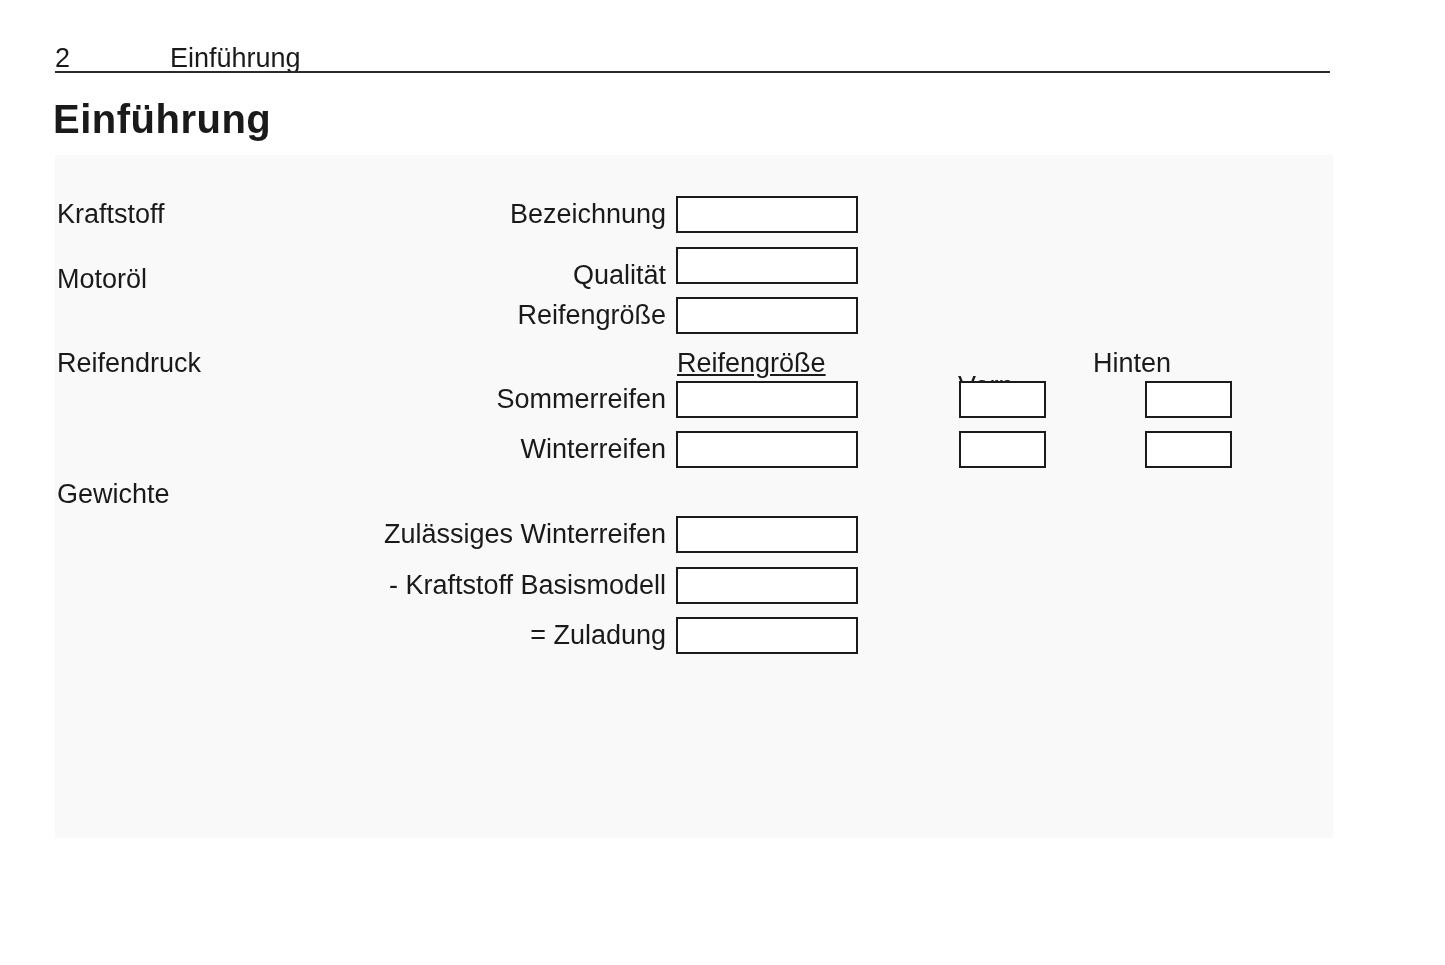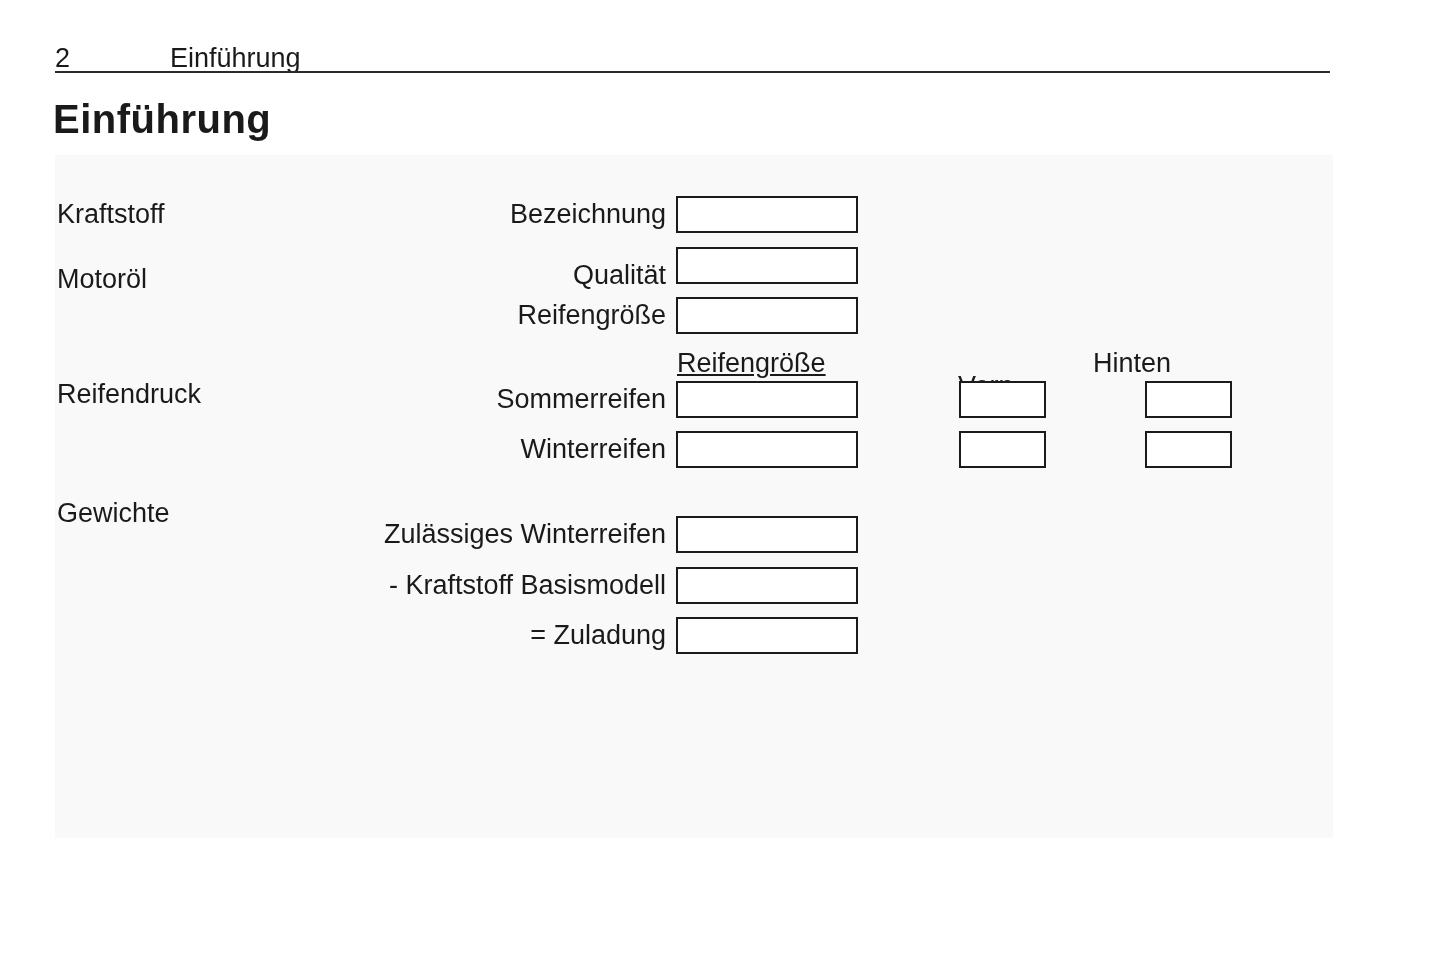--- a/index.html
+++ b/index.html
@@ -79,22 +79,22 @@
     font-size: 21px;
     line-height: 33px;
     padding: 0 6px;
     overflow: hidden;
   }
   .fbox.small { width: 87px; }
 
   
   .sec-kraftstoff  { left: 57px; top: 196px; }
   .sec-motoroel    { left: 57px; top: 261px; }
-  .sec-reifendruck { left: 57px; top: 345px; margin-top: 31px; }
-  .sec-gewichte    { left: 57px; top: 495px; }
+  .sec-reifendruck { left: 57px; top: 345px; }
+  .sec-gewichte    { left: 57px; top: 476px; }
 
   
   .fl { right: 779px; }
   .fl-bezeichnung { top: 196px; }
   .fl-qualitaet   { top: 247px; margin-top: 10px; }
   .fl-viskositaet { top: 297px; }
   .fl-sommer      { top: 381px; }
   .fl-winter      { top: 431px; }
   .fl-gesamt      { top: 516px; }
   .fl-leer        { top: 567px; }

